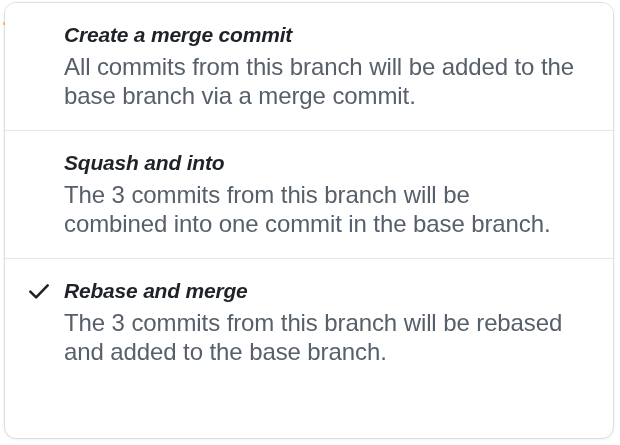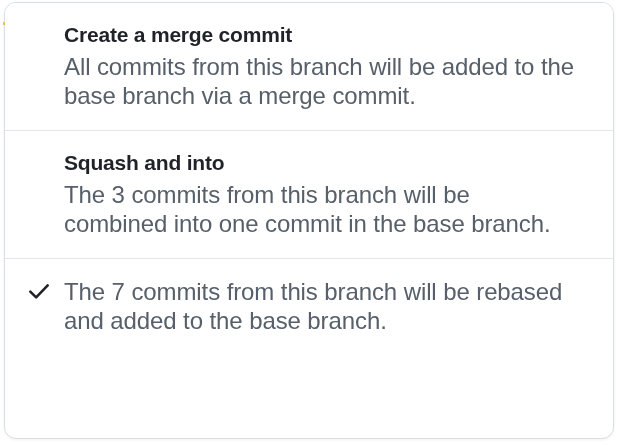--- a/index.html
+++ b/index.html
@@ -41,20 +41,21 @@
     border-top: 1px solid #e4e7ea;
   }
 
   .item-title {
     font-size: 21px;
     font-weight: bold;
     line-height: 28px;
     letter-spacing: -0.2px;
     color: #1f2328;
     margin: 0 0 3px 0;
+    font-style: italic;
   }
 
   .item-desc {
     font-size: 24px;
     line-height: 29px;
     letter-spacing: -0.1px;
     color: #57606a;
     margin: 0;
     max-width: 516px;
   }
@@ -99,18 +100,19 @@
     <div class="item-title">Squash and into</div>
     <div class="item-desc">The 3 commits from this branch will be combined into one commit in the base branch.</div>
   </div>
 
   <div class="menu-item">
     <span class="check-icon">
       <svg viewBox="0 0 16 16" aria-hidden="true">
         <path fill="none" stroke="currentColor" stroke-width="1.7" stroke-linecap="round" stroke-linejoin="round" d="M2.2 8.4 L6.1 12.2 L13.8 4.2"></path>
       </svg>
     </span>
-    <div class="item-desc">The 7 commits from this branch will be rebased and added to the base branch.</div>
+    <div class="item-title">Rebase and merge</div>
+    <div class="item-desc">The 3 commits from this branch will be rebased and added to the base branch.</div>
   </div>
 
 </div>
 
 <span class="stray-pixel"></span>
 
 </body></html>

